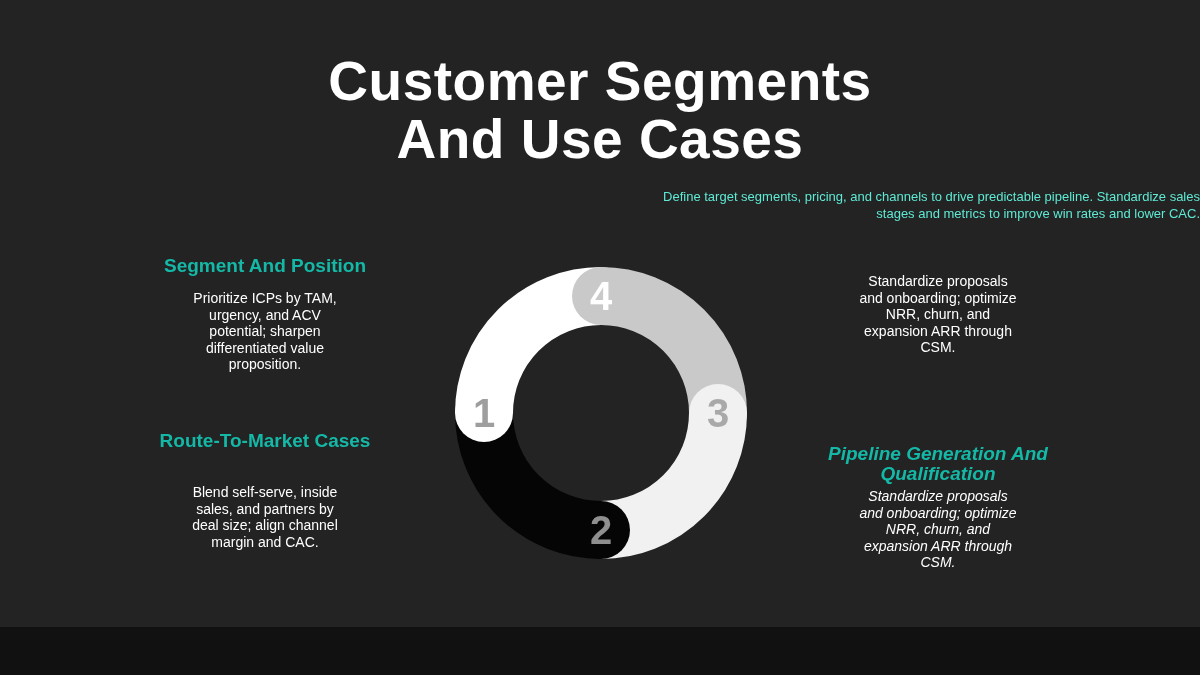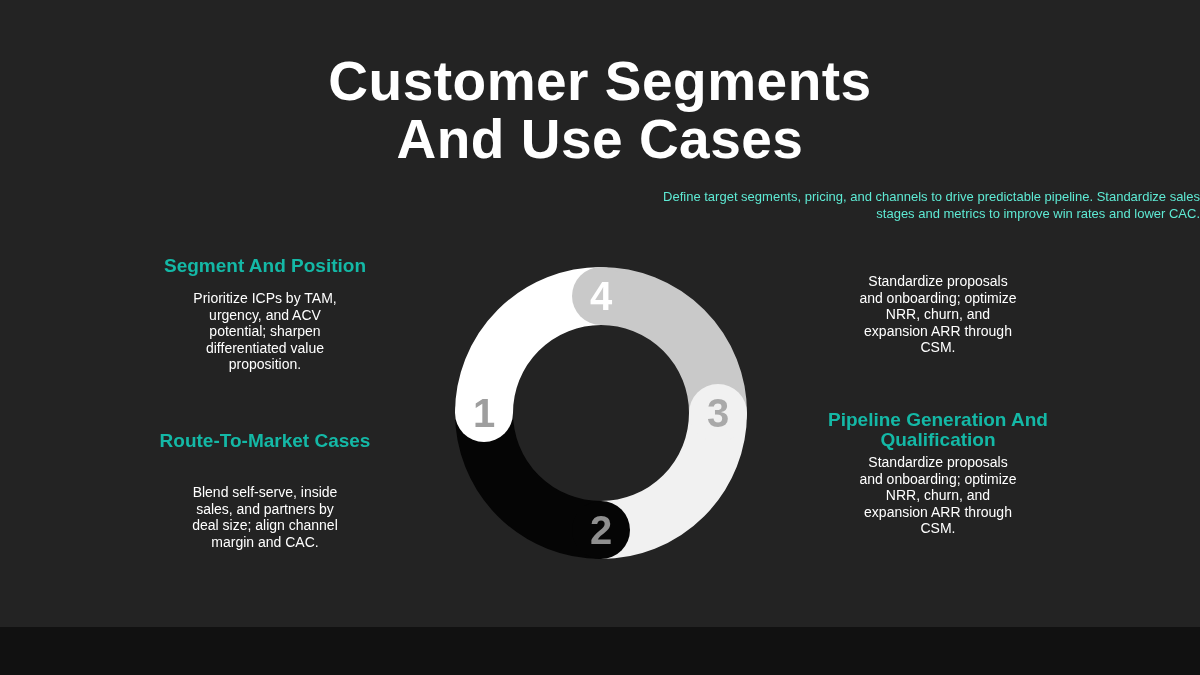--- a/index.html
+++ b/index.html
@@ -59,21 +59,21 @@
     line-height: 16.5px;
     color: #ffffff;
     white-space: pre;
   }
   .block-lt { left: 135px; top: 256px; width: 260px; }
   .block-lt p { margin-top: 14px; }
   .block-lb { left: 135px; top: 431px; width: 260px; }
   .block-lb p { margin-top: 33px; }
   .block-rt { left: 788px; top: 256px; width: 300px; }
   .block-rt p { margin-top: 17px; }
-  .block-rb { left: 788px; top: 410px; width: 300px; }
+  .block-rb { left: 788px; top: 444px; width: 300px; font-style: italic; }
   .block-rb p { margin-top: 4px; }
   .donut {
     position: absolute;
     left: 455px;
     top: 267px;
     width: 292px;
     height: 292px;
   }
   .donut text {
     font-family: "Liberation Sans", "DejaVu Sans", sans-serif;

